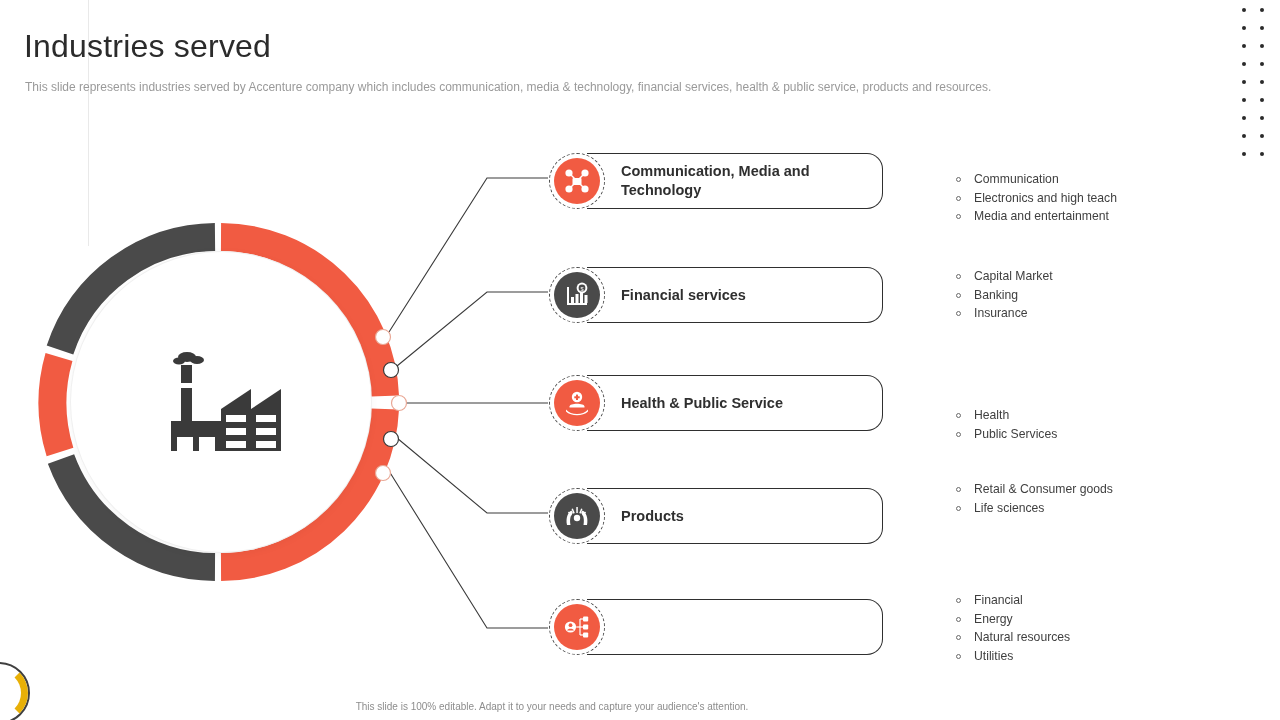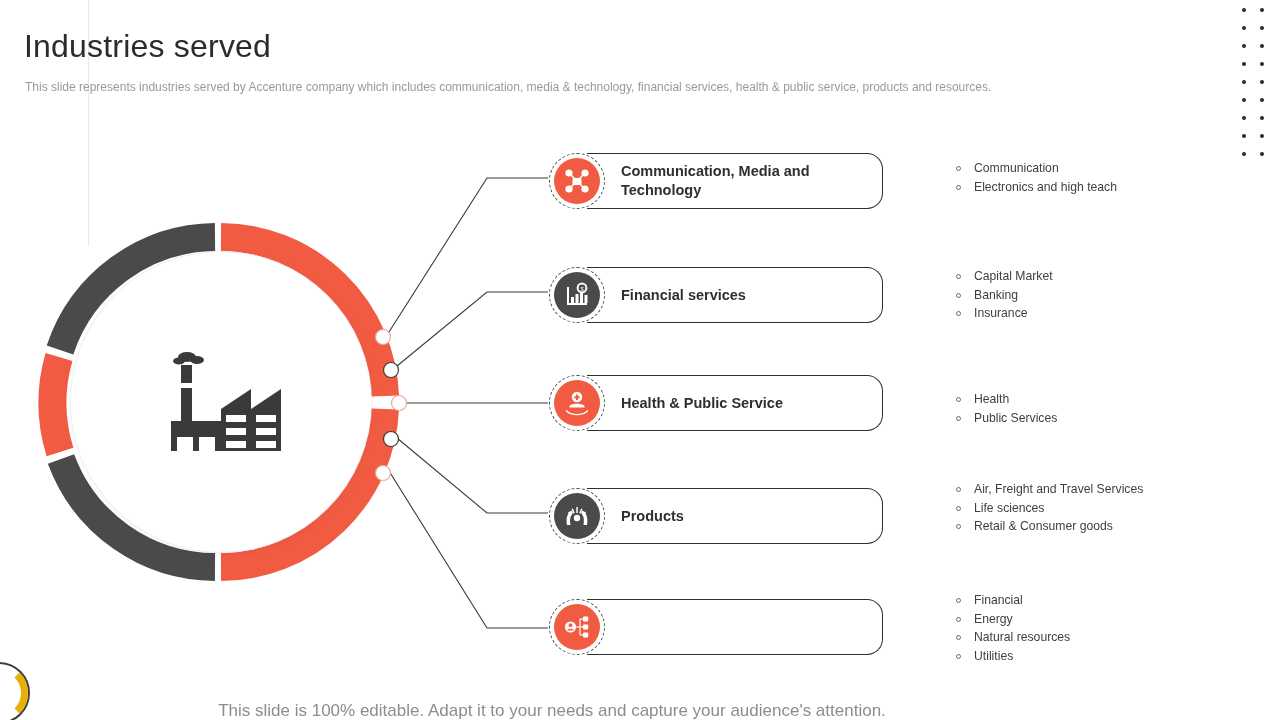--- a/index.html
+++ b/index.html
@@ -76,21 +76,21 @@
     font-size: 12px;
     color: #9a9a9a;
     line-height: 16px;
     white-space: nowrap;
   }
   .footer-note {
     position: absolute;
     left: 0; top: 701px;
     width: 1104px;
     text-align: center;
-    font-size: 17px;
+    font-size: 10px;
     color: #8d8d8d;
   }
 
   
   .donut-wrap {
     position: absolute;
     left: 38px; top: 219px;
     width: 366px; height: 366px;
   }
   .donut-inner-ring {
@@ -301,24 +301,25 @@
               <circle cx="22" cy="6" r="3.6"></circle>
             <circle cx="6" cy="22" r="3.6"></circle>
               <circle cx="22" cy="22" r="3.6"></circle>
             <rect x="9.5" y="11" width="9" height="7" rx="1"></rect>
           </g>
         </svg>
       </div>
     </div>
     <div class="card-title">Communication, Media and Technology</div>
   </div>
-  <div class="bullets" style="left:952px; top:159px;">
+  <div class="bullets" style="left:952px; top:170px;">
     <ul>
       <li>Communication</li>
       <li>Electronics and high teach</li>
+      <li>Media and entertainment</li>
     </ul>
   </div>
 
   <div class="card" style="left:549px; top:267px;">
     <div class="card-body"></div>
     <div class="badge">
       <div class="badge-disc gray">
         <svg width="28" height="28" viewBox="0 0 28 28">
           <g fill="#ffffff">
             <rect x="4" y="6" width="2" height="18"></rect>
@@ -358,21 +359,21 @@
           </g>
           <g fill="#f15b42">
             <rect x="13" y="5.6" width="2" height="5.4"></rect>
             <rect x="11.3" y="7.3" width="5.4" height="2"></rect>
           </g>
         </svg>
       </div>
     </div>
     <div class="card-title">Health &amp; Public Service</div>
   </div>
-  <div class="bullets" style="left:952px; top:390px;">
+  <div class="bullets" style="left:952px; top:406px;">
     <ul>
       <li>Health</li>
       <li>Public Services</li>
     </ul>
   </div>
 
   <div class="card" style="left:549px; top:488px;">
     <div class="card-body"></div>
     <div class="badge">
       <div class="badge-disc gray">
@@ -387,23 +388,22 @@
             <rect x="6.2" y="9.4" width="1.5" height="4.4" transform="rotate(-42 7 11.6)"></rect>
             <rect x="20.3" y="9.4" width="1.5" height="4.4" transform="rotate(42 21 11.6)"></rect>
           </g>
         </svg>
       </div>
     </div>
     <div class="card-title">Products</div>
   </div>
   <div class="bullets" style="left:952px; top:480px;">
     <ul>
-      <li>Air, Freight and Travel  Services</li>
+      <li>Retail &amp; Consumer goods</li>
       <li>Life sciences</li>
-      <li>Retail &amp; Consumer goods</li>
     </ul>
   </div>
 
   <div class="card" style="left:549px; top:599px;">
     <div class="card-body"></div>
     <div class="badge">
       <div class="badge-disc red">
         <svg width="28" height="28" viewBox="0 0 28 28">
           <g fill="#ffffff">
             <circle cx="7.5" cy="14" r="5.6"></circle>

